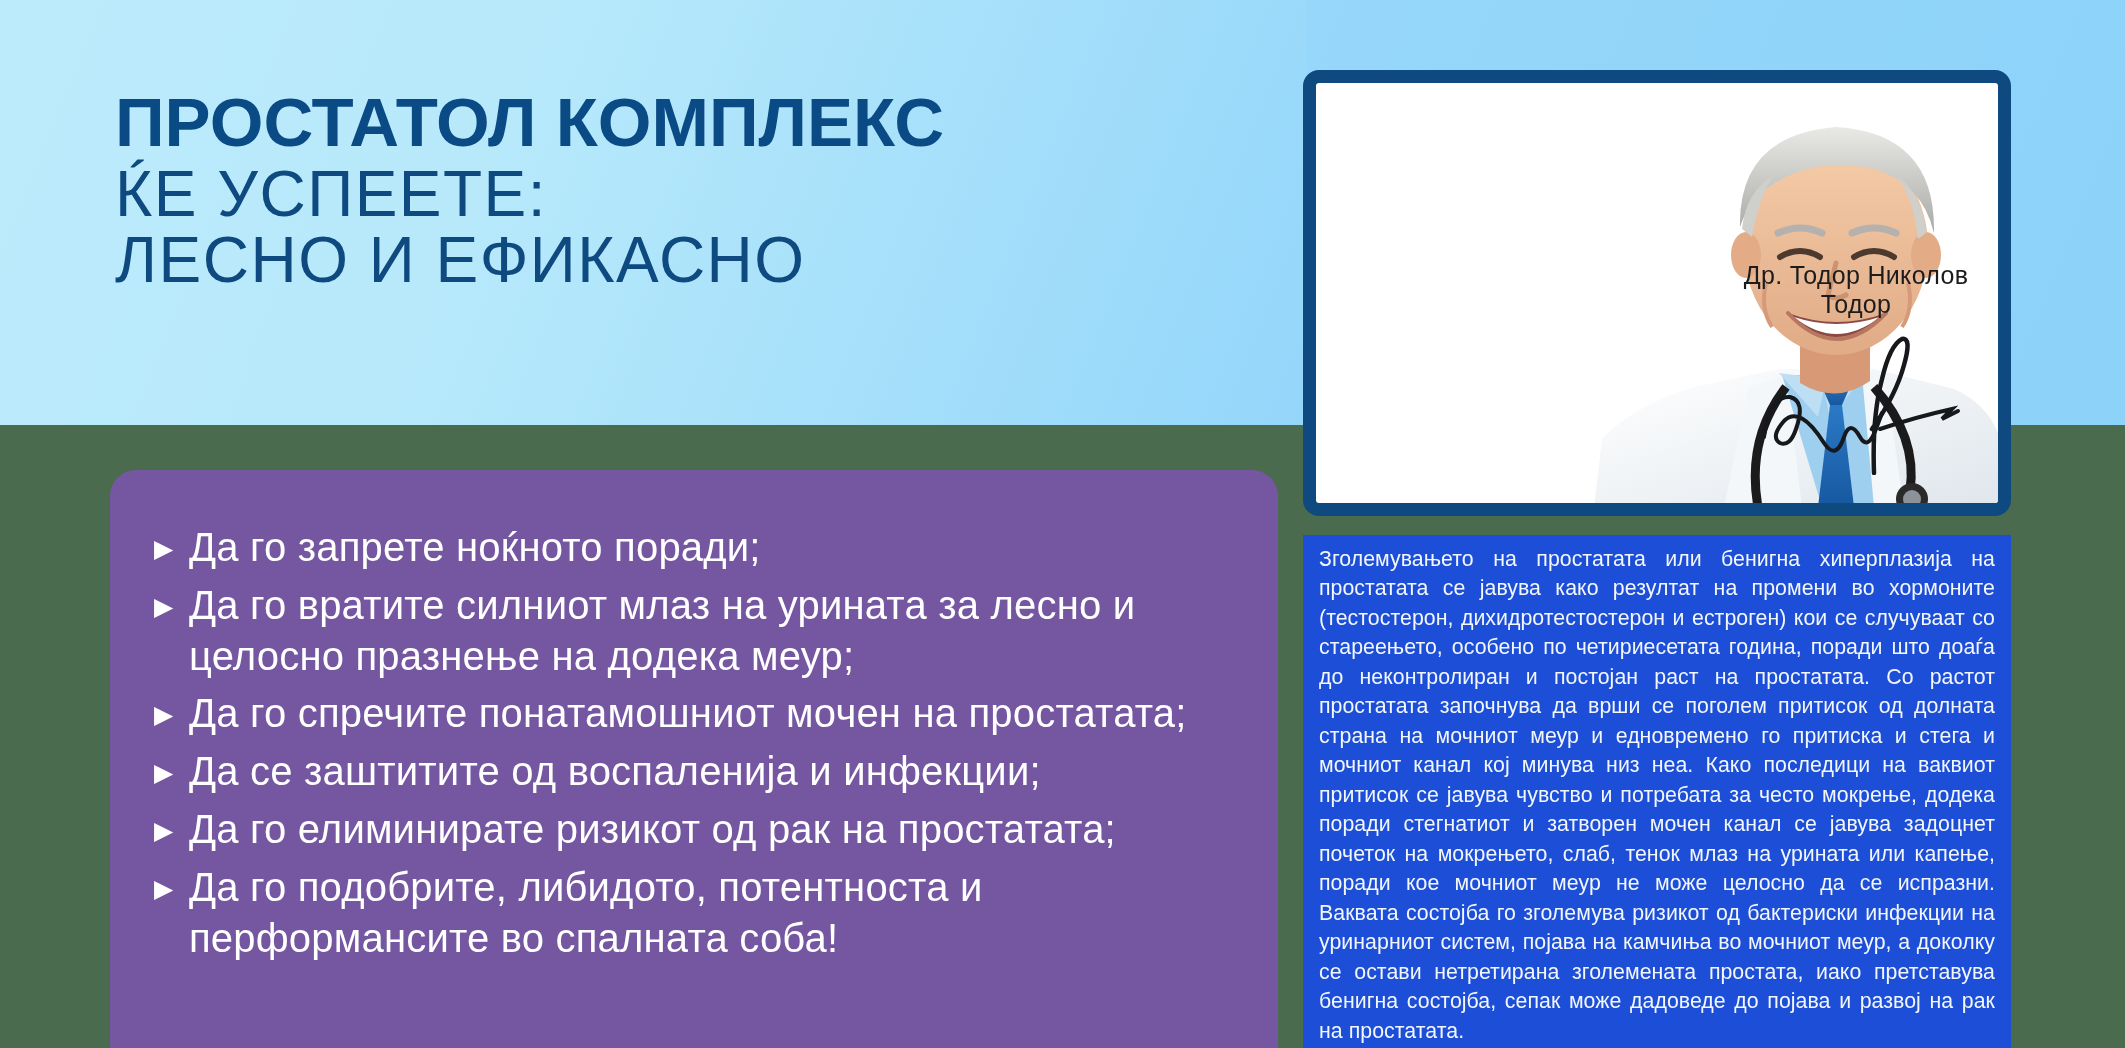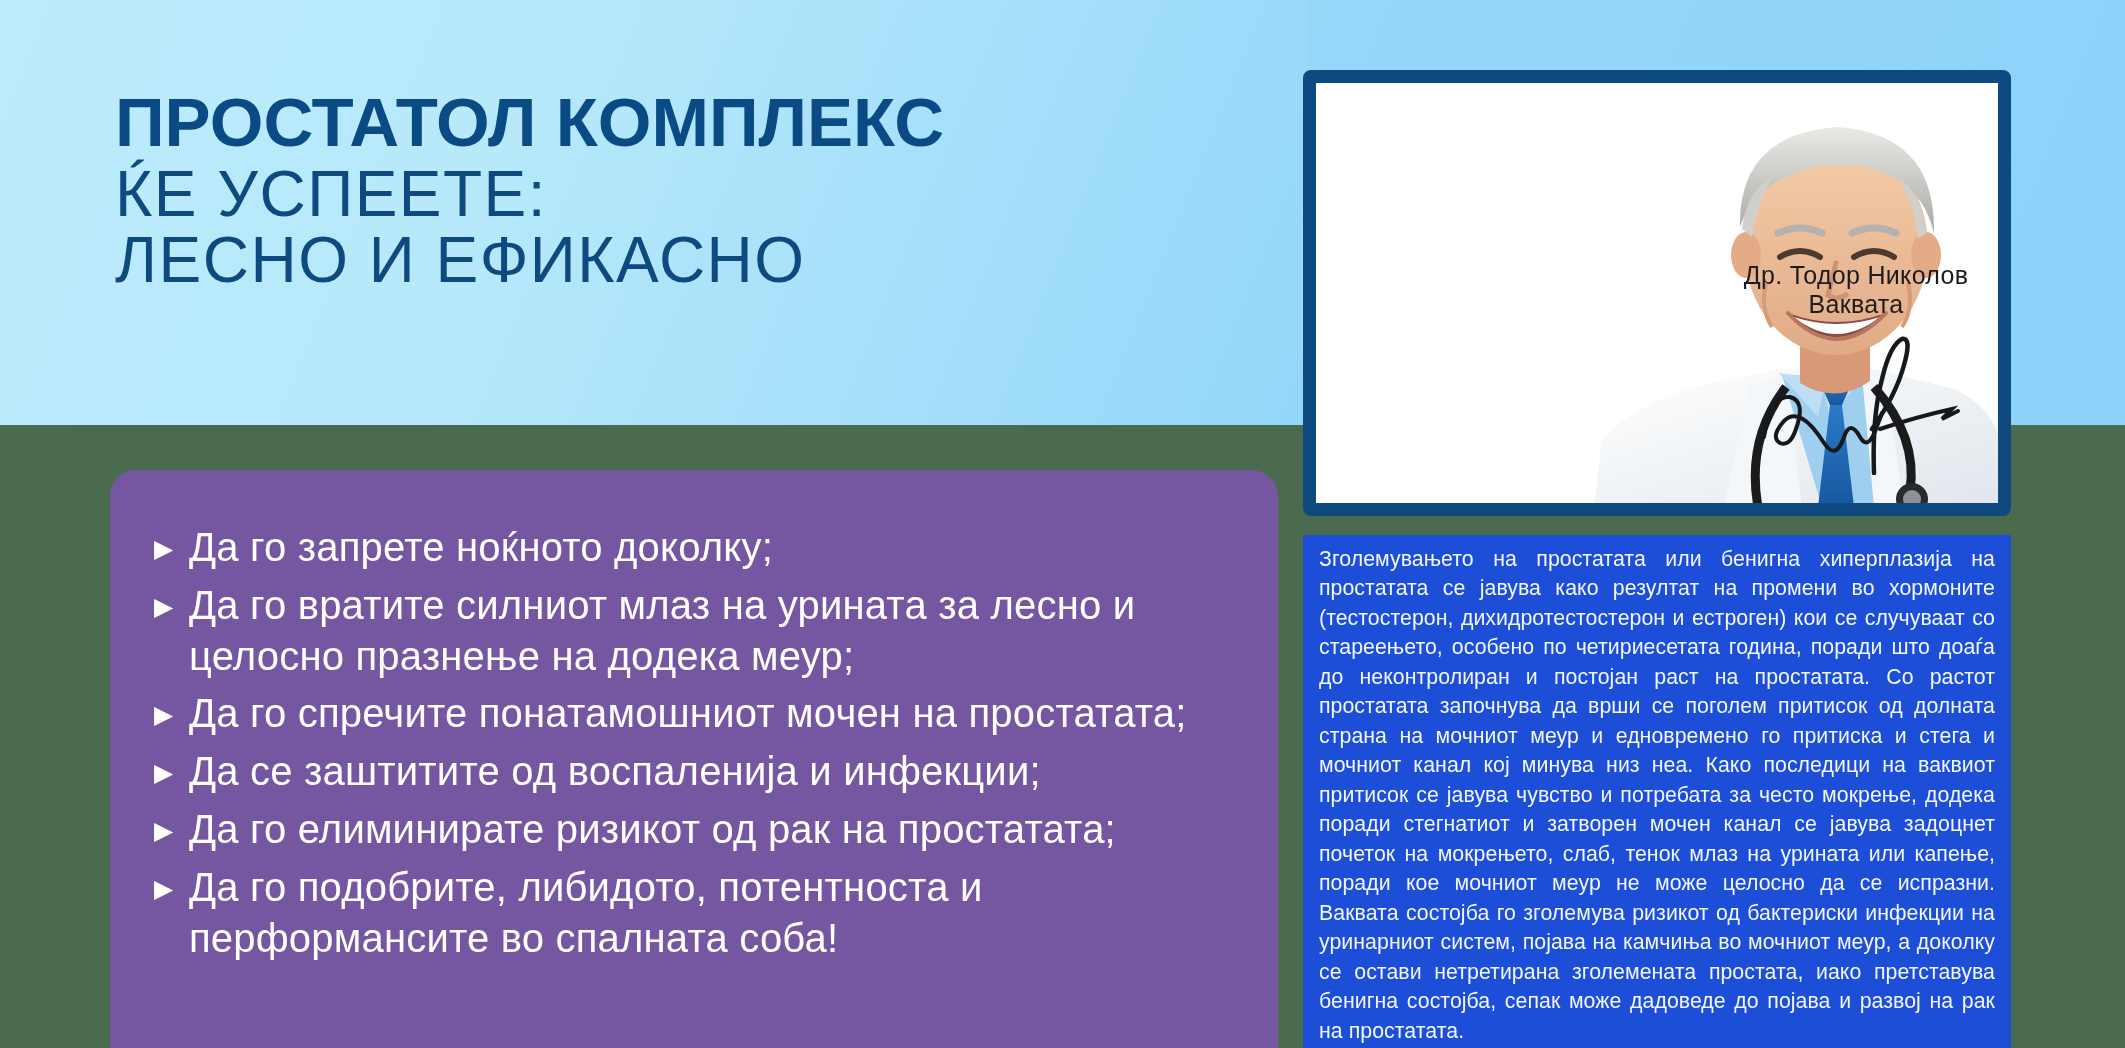--- a/index.html
+++ b/index.html
@@ -49,21 +49,21 @@
   }
   .tri{
     flex:0 0 auto; width:26px; margin-top:19px; margin-right:9px;
     color:#ffffff; font-size:25px; line-height:0.6;
   }
   .btxt{ flex:1 1 auto; letter-spacing:0.2px; }
 
   
   #doctor-card{
     position:absolute; left:1303px; top:70px; width:708px; height:446px;
-    background:#ffffff; border:13px solid #0E4A80; border-radius:8px;
+    background:#ffffff; border:13px solid #0E4A80; border-radius:16px;
     overflow:hidden;
   }
   #photo{
     position:absolute; right:-6px; bottom:-4px; width:430px; height:420px;
   }
   #caption{
     position:absolute; left:390px; top:178px; width:300px;
     text-align:center; color:#1C1C1C;
     font-size:25px; font-weight:400; line-height:1.16; letter-spacing:0.3px;
   }
@@ -90,21 +90,21 @@
 <div id="headline">
   <span class="hl-strong">ПРОСТАТОЛ КОМПЛЕКС</span>
   <span class="hl-line">ЌЕ УСПЕЕТЕ:</span>
   <span class="hl-line">ЛЕСНО И ЕФИКАСНО</span>
 </div>
 
 <div id="benefits">
 
   <div class="bullet-row">
     <span class="tri">▶</span>
-    <span class="btxt">Да го запрете ноќното доколку;</span>
+    <span class="btxt">Да го запрете ноќното поради;</span>
   </div>
 
   <div class="bullet-row">
     <span class="tri">▶</span>
     <span class="btxt">Да го вратите силниот млаз на урината за лесно и целосно празнење на додека меур;</span>
   </div>
 
   <div class="bullet-row">
     <span class="tri">▶</span>
     <span class="btxt">Да го спречите понатамошниот мочен на простатата;</span>
@@ -187,21 +187,21 @@
     <path d="M334 196 Q340 222 328 240" stroke="#d79a78" stroke-width="4" fill="none"></path>
 
     <path d="M212 300 Q172 352 184 420" stroke="#1b1b1b" stroke-width="9" fill="none"></path>
     <path d="M300 300 Q344 350 336 404" stroke="#1b1b1b" stroke-width="9" fill="none"></path>
     <circle cx="338" cy="412" r="16" fill="#2a2a2a"></circle>
     <circle cx="338" cy="412" r="9" fill="#8d9298"></circle>
   </svg>
 
   <div id="caption">
     <div>Др. Тодор Николов</div>
-    <div>Ваквата</div>
+    <div>Тодор</div>
   </div>
 
   <svg id="signature" viewBox="0 0 230 150">
     <path d="M8 112 Q14 70 34 72 Q50 76 40 104 Q34 122 24 118 Q14 112 28 96 Q44 80 68 118 Q80 136 88 112 Q94 94 104 112 Q112 126 120 104 L126 88" stroke="#16181b" stroke-width="4" fill="none" stroke-linecap="round"></path>
     <path d="M118 148 Q116 92 126 54 Q134 20 146 14 Q156 12 148 40 Q140 70 116 104" stroke="#16181b" stroke-width="4.5" fill="none" stroke-linecap="round"></path>
     <path d="M124 104 Q160 92 196 84 L186 94 L202 86" stroke="#16181b" stroke-width="4" fill="none" stroke-linecap="round"></path>
   </svg>
 
 </div>
 

